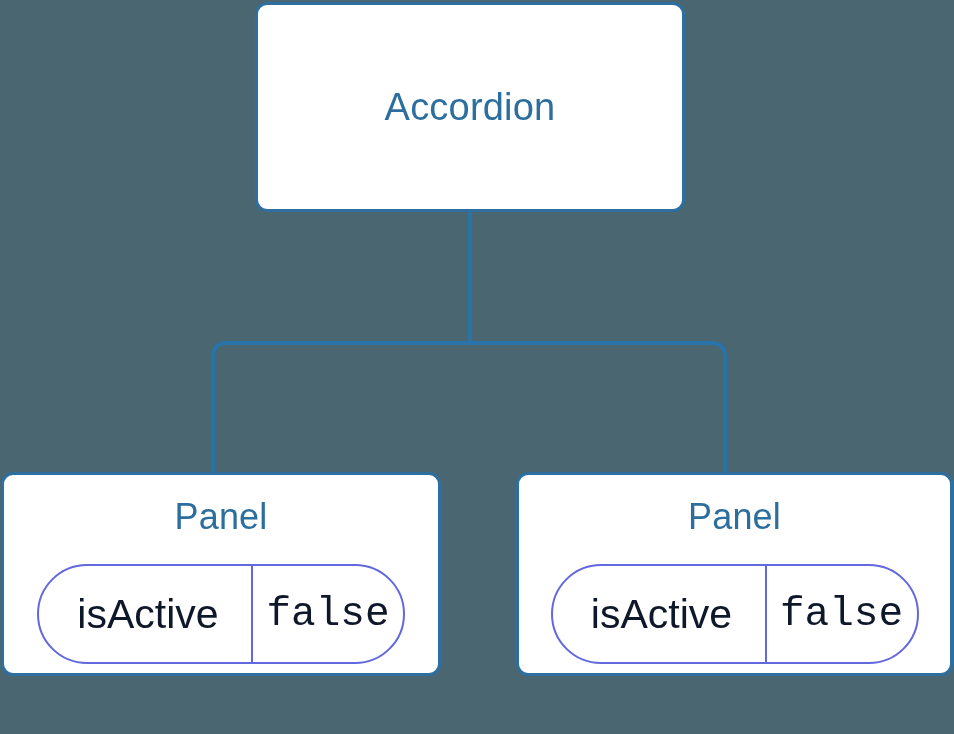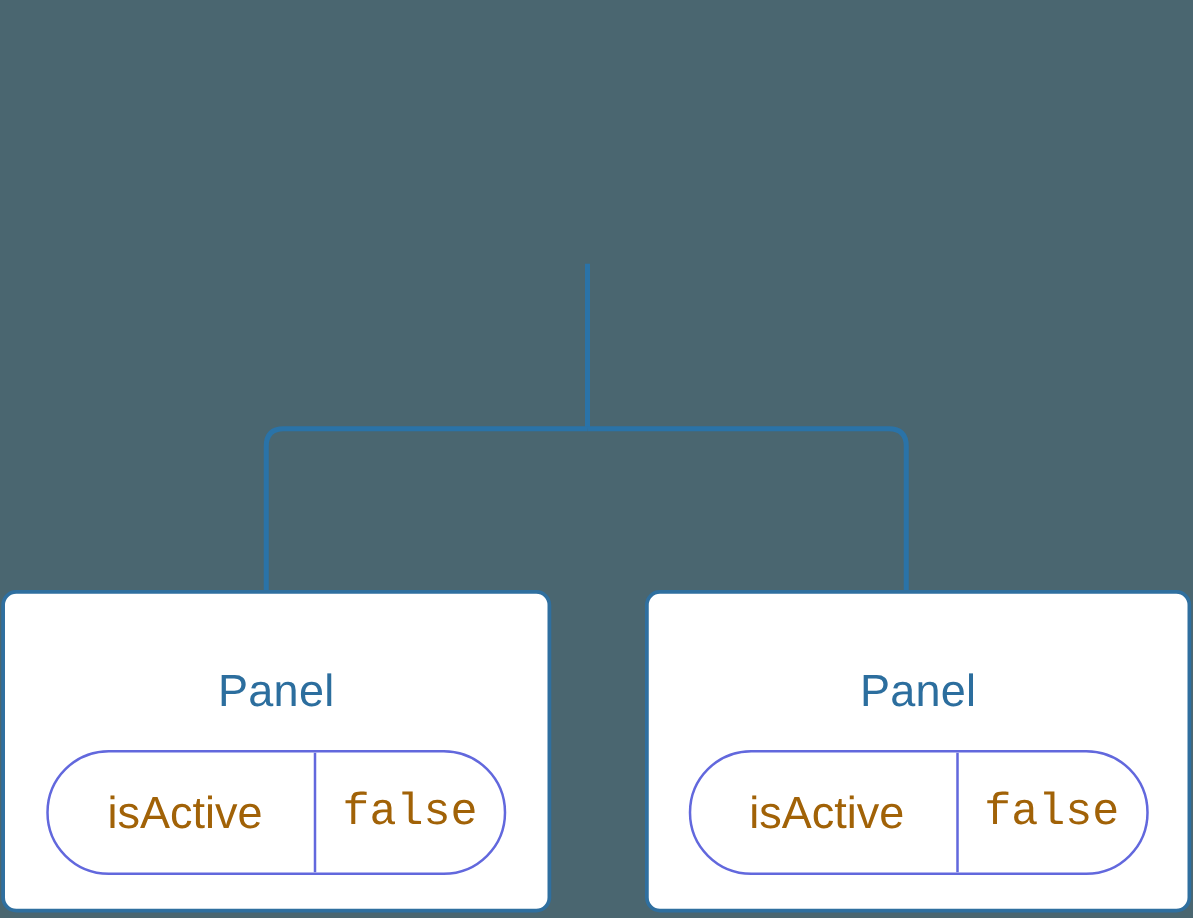--- a/index.html
+++ b/index.html
@@ -51,22 +51,22 @@
   #node-accordion {
     left: 255px;
     top: 2px;
     width: 430px;
     height: 210px;
     justify-content: center;
   }
   
   .panel-node {
     top: 472px;
-    height: 258px;
-    padding-top: 60px;
+    height: 204px;
+    padding-top: 24px;
   }
   #node-panel-0 { left: 1px;   width: 440px; }
   #node-panel-1 { left: 516px; width: 437px; }
   .panel-node .node-title {
     font-size: 36px;
   }
   
   .prop-pill {
     margin-top: 29px;
     height: 100px;
@@ -77,22 +77,22 @@
     display: flex;
     align-items: stretch;
     overflow: hidden;
   }
   #node-panel-0 .prop-pill { width: 368px; }
   #node-panel-1 .prop-pill { width: 368px; }
   .prop-cell {
     display: flex;
     align-items: center;
     justify-content: center;
-    color: #a16207;
-    font-size: 36px;
+    color: #0f172a;
+    font-size: 41px;
     line-height: 1;
     white-space: nowrap;
     box-sizing: border-box;
   }
   .prop-key {
     flex: 0 0 212px;
     padding-left: 6px;
   }
   .prop-divider {
     flex: 0 0 2px;
@@ -110,20 +110,23 @@
 
   <svg id="connector-layer" viewBox="0 0 954 734" width="954" height="734" aria-hidden="true">
 
     <path d="M 470 211 L 470 343" fill="none" stroke="#2a73a8" stroke-width="4"></path>
 
     <path d="M 470 343 L 227 343 Q 213 343 213 357 L 213 475" fill="none" stroke="#2a73a8" stroke-width="4"></path>
 
     <path d="M 470 343 L 711 343 Q 725 343 725 357 L 725 475" fill="none" stroke="#2a73a8" stroke-width="4"></path>
   </svg>
 
+  <div class="node-box" id="node-accordion">
+    <span class="node-title">Accordion</span>
+  </div>
 
   <div class="node-box panel-node" id="node-panel-0">
     <span class="node-title">Panel</span>
     <div class="prop-pill">
       <span class="prop-cell prop-key">isActive</span>
       <span class="prop-divider"></span>
       <span class="prop-cell prop-value">false</span>
     </div>
   </div>
 

